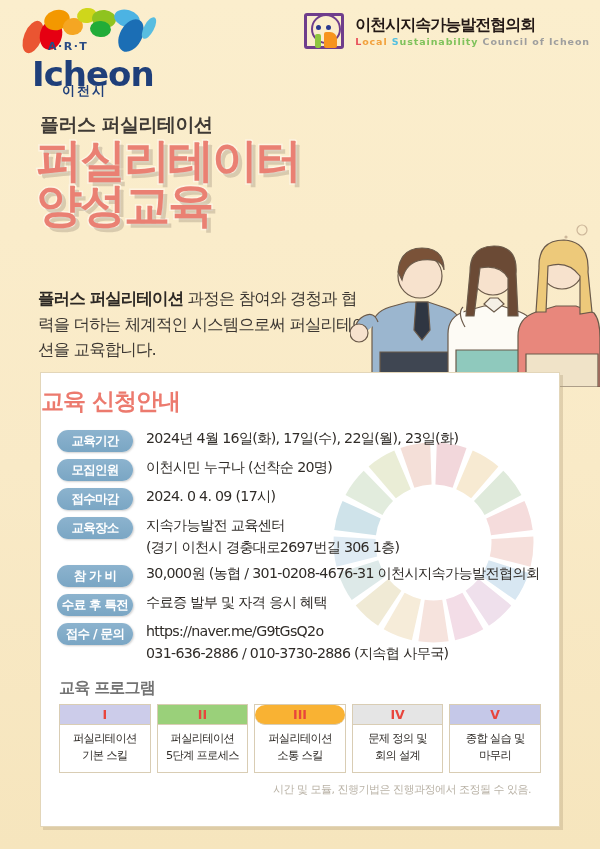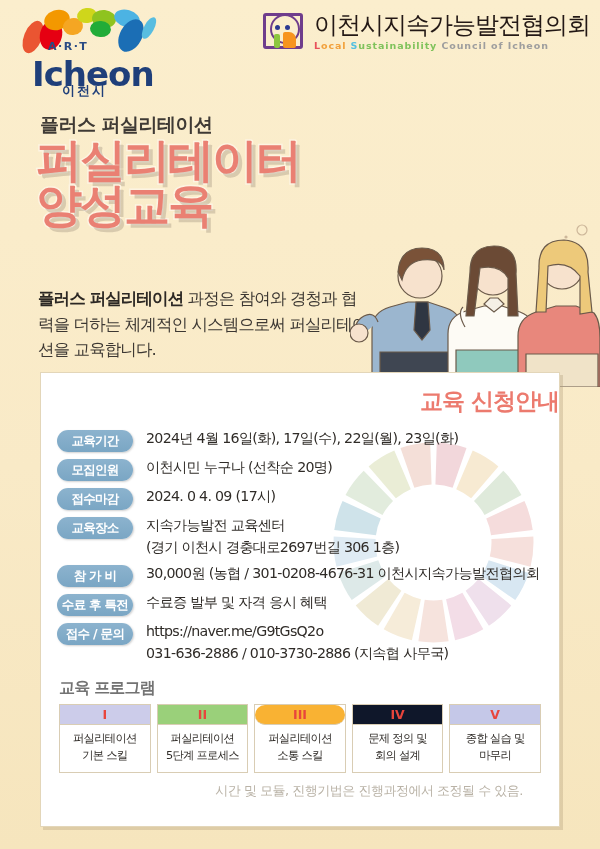--- a/index.html
+++ b/index.html
@@ -66,21 +66,21 @@
   .lsci-mark .eye.r { left: 24px; }
   .lsci-mark .orange {
     position: absolute; left: 22px; top: 22px; width: 13px; height: 16px;
     background: #f7941e; border-radius: 2px 7px 2px 2px;
   }
   .lsci-mark .green {
     position: absolute; left: 13px; top: 24px; width: 6px; height: 14px;
     background: #8dc63f; border-radius: 2px;
   }
   .lsci-text { display: flex; flex-direction: column; align-items: flex-start; }
-  .lsci-kr { font-size: 24px; font-weight: normal; color: #231815; letter-spacing: -1px; line-height: 1.05; }
+  .lsci-kr { font-size: 16px; font-weight: bold; color: #231815; letter-spacing: -1px; line-height: 1.05; }
   .lsci-en { font-size: 9.5px; font-weight: bold; letter-spacing: 0.9px; color: #9e9e9e; margin-top: 2px; }
   .lsci-en span:nth-child(1) { color: #e8515b; }
   .lsci-en span:nth-child(2) { color: #f2a13c; margin-top: 12px; }
   .lsci-en span:nth-child(3) { color: #56c0e0; }
   .lsci-en span:nth-child(4) { color: #7fc25b; }
 
   
   .eyebrow {
     position: absolute; left: 40px; top: 112px;
     font-size: 19px; color: #3f3a35; font-weight: bold; letter-spacing: -0.5px;
@@ -112,21 +112,21 @@
     border: 1px solid #e3d6b9;
     box-shadow: 3px 3px 0 rgba(178,158,122,0.35);
     overflow: hidden;
   }
 
   .sdg-wheel { position: absolute; right: 18px; top: 62px; opacity: 1; }
 
   .card-inner { position: relative; z-index: 2; width: 100%; height: 100%; }
 
   .card-title {
-    text-align: right; margin-top: 13px;
+    text-align: left; margin-top: 13px;
     font-size: 23px; font-weight: bold; color: #ec7a6e; letter-spacing: -1px;
   }
 
   .info-list { margin-top: 11px; padding-left: 16px; }
   .info-row { display: flex; align-items: flex-start; margin-bottom: 5px; }
   .pill {
     flex: 0 0 auto; width: 76px; height: 22px; border-radius: 11px;
     background: linear-gradient(180deg,#8cb3ce 0%, #7aa6c4 100%);
     color: #ffffff; font-size: 12.5px; font-weight: bold; letter-spacing: -0.7px;
     display: flex; align-items: center; justify-content: center;
@@ -148,22 +148,22 @@
   }
   .prog-head {
     height: 20px; display: flex; align-items: center; justify-content: center;
     font-size: 12.5px; font-weight: bold; color: #e8453c; border-bottom: 1px solid #d9cdb4;
   }
   .prog-body {
     padding: 6px 2px 8px; font-size: 11.3px; line-height: 1.45;
     color: #2f2b27; letter-spacing: -0.7px; white-space: pre-line;
   }
   .prog-note {
-    text-align: right; padding: 9px 36px 0;
-    font-size: 13px; color: #b9b2a6; letter-spacing: -0.5px;
+    text-align: right; padding: 9px 28px 0;
+    font-size: 11px; color: #b9b2a6; letter-spacing: -0.5px;
   }
 </style>
 </head>
 <body>
 
 <div class="poster">
 
   <div class="logo-row">
 
     <div class="icheon-logo">
@@ -329,21 +329,21 @@
           <div class="prog-head" style="background: rgb(154, 208, 122);">II</div>
           <div class="prog-body">퍼실리테이션
 5단계 프로세스</div>
         </div>
         <div class="prog-cell">
           <div class="prog-head" style="background: rgb(249, 178, 51); border-radius: 10px;">III</div>
           <div class="prog-body">퍼실리테이션
 소통 스킬</div>
         </div>
         <div class="prog-cell">
-          <div class="prog-head" style="background: #0f172a;">IV</div>
+          <div class="prog-head" style="background: #e5e5e5;">IV</div>
           <div class="prog-body">문제 정의 및
 회의 설계</div>
         </div>
         <div class="prog-cell">
           <div class="prog-head" style="background: rgb(197, 200, 232);">V</div>
           <div class="prog-body">종합 실습 및
 마무리</div>
         </div>
       </div>
 

